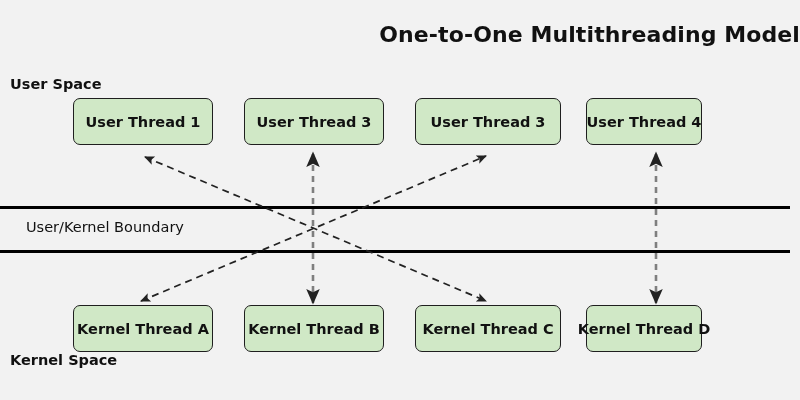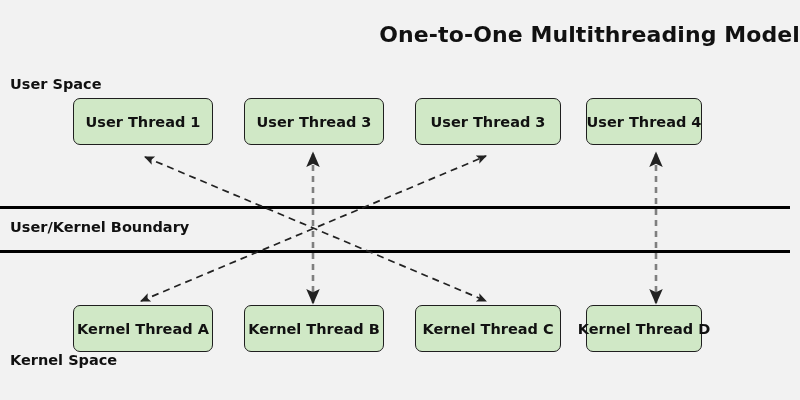--- a/index.html
+++ b/index.html
@@ -40,24 +40,24 @@
     font-size: 14.5px;
     font-weight: bold;
     color: #111111;
     white-space: nowrap;
   }
   .space-user   { left: 10px; top: 76px; }
   .space-kernel { left: 10px; top: 352px; }
 
   .boundary-label {
     position: absolute;
-    left: 10px;
+    left: 26px;
     top: 219px;
     font-size: 14.5px;
-    font-weight: bold;
+    font-weight: normal;
     color: #111111;
     white-space: nowrap;
   }
 
   
   .boundary-line {
     position: absolute;
     left: 0;
     width: 790px;
     height: 3px;

